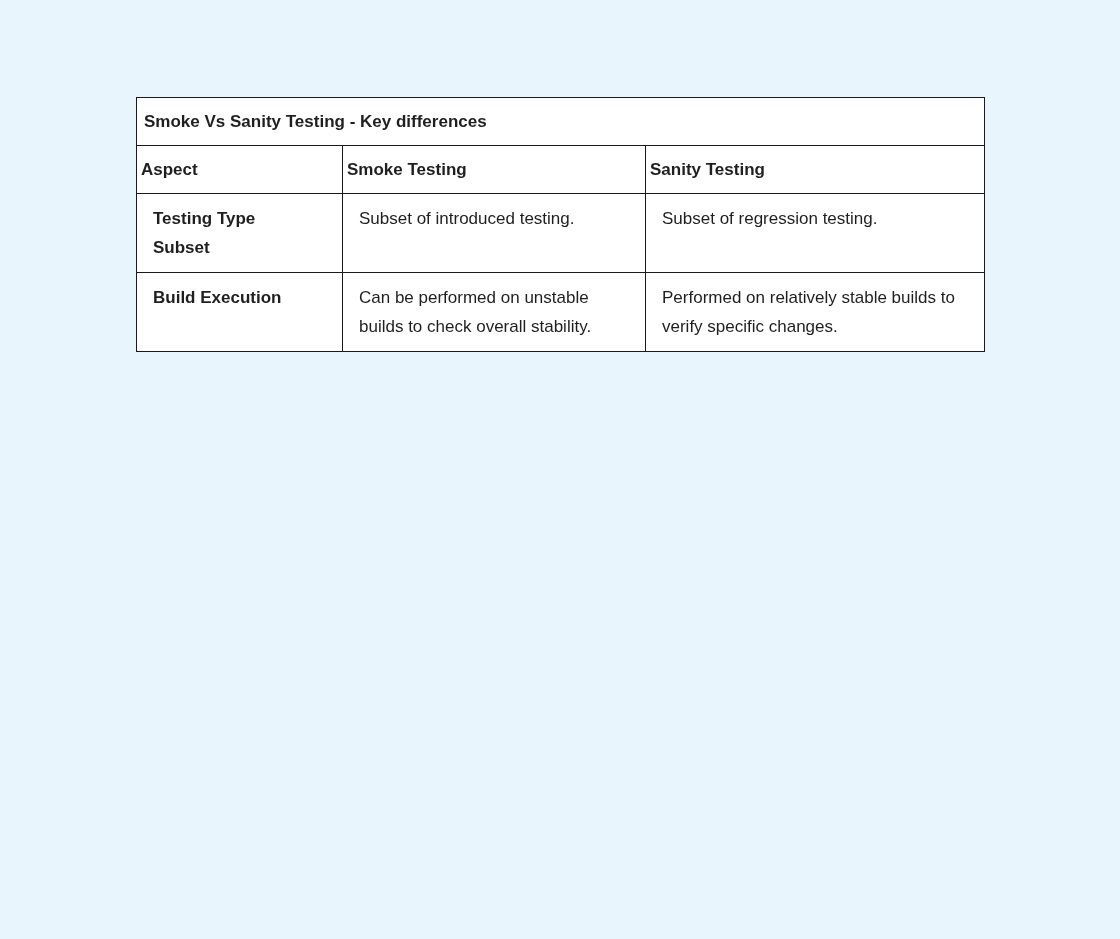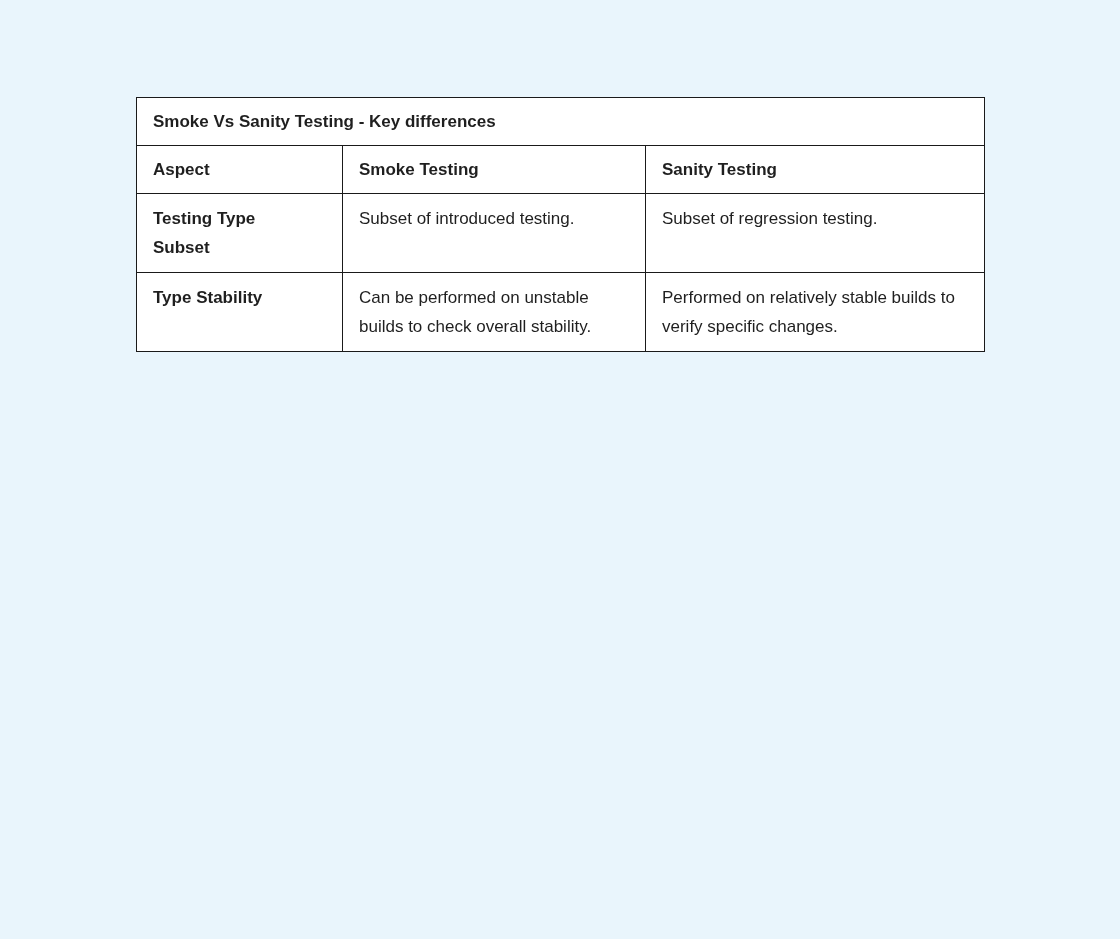--- a/index.html
+++ b/index.html
@@ -25,26 +25,26 @@
   table.compare th,
   table.compare td {
     border: 1.5px solid #1a1a1a;
     vertical-align: top;
     text-align: left;
     font-size: 17px;
     line-height: 29px;
   }
   .title-cell {
     font-weight: bold;
-    padding: 9px 16px;
+    padding: 9px 7px;
     margin-top: 43px;
   }
   th.col-head {
     font-weight: bold;
-    padding: 9px 16px;
+    padding: 9px 4px;
   }
   td.cell {
     padding: 10px 16px;
   }
   td.aspect-cell {
     font-weight: bold;
     padding-right: 44px;
   }
   col.c-aspect { width: 206px; }
   col.c-smoke  { width: 303px; }
@@ -69,19 +69,19 @@
         <th class="col-head">Smoke Testing</th>
         <th class="col-head">Sanity Testing</th>
       </tr>
 
       <tr>
         <td class="cell aspect-cell">Testing Type Subset</td>
         <td class="cell">Subset of introduced testing.</td>
         <td class="cell">Subset of regression testing.</td>
       </tr>
       <tr>
-        <td class="cell aspect-cell">Type Stability</td>
+        <td class="cell aspect-cell">Build Execution</td>
         <td class="cell">Can be performed on unstable builds to check overall stability.</td>
         <td class="cell">Performed on relatively stable builds to verify specific changes.</td>
       </tr>
     </tbody>
   </table>
 </div>
 
 </body></html>

